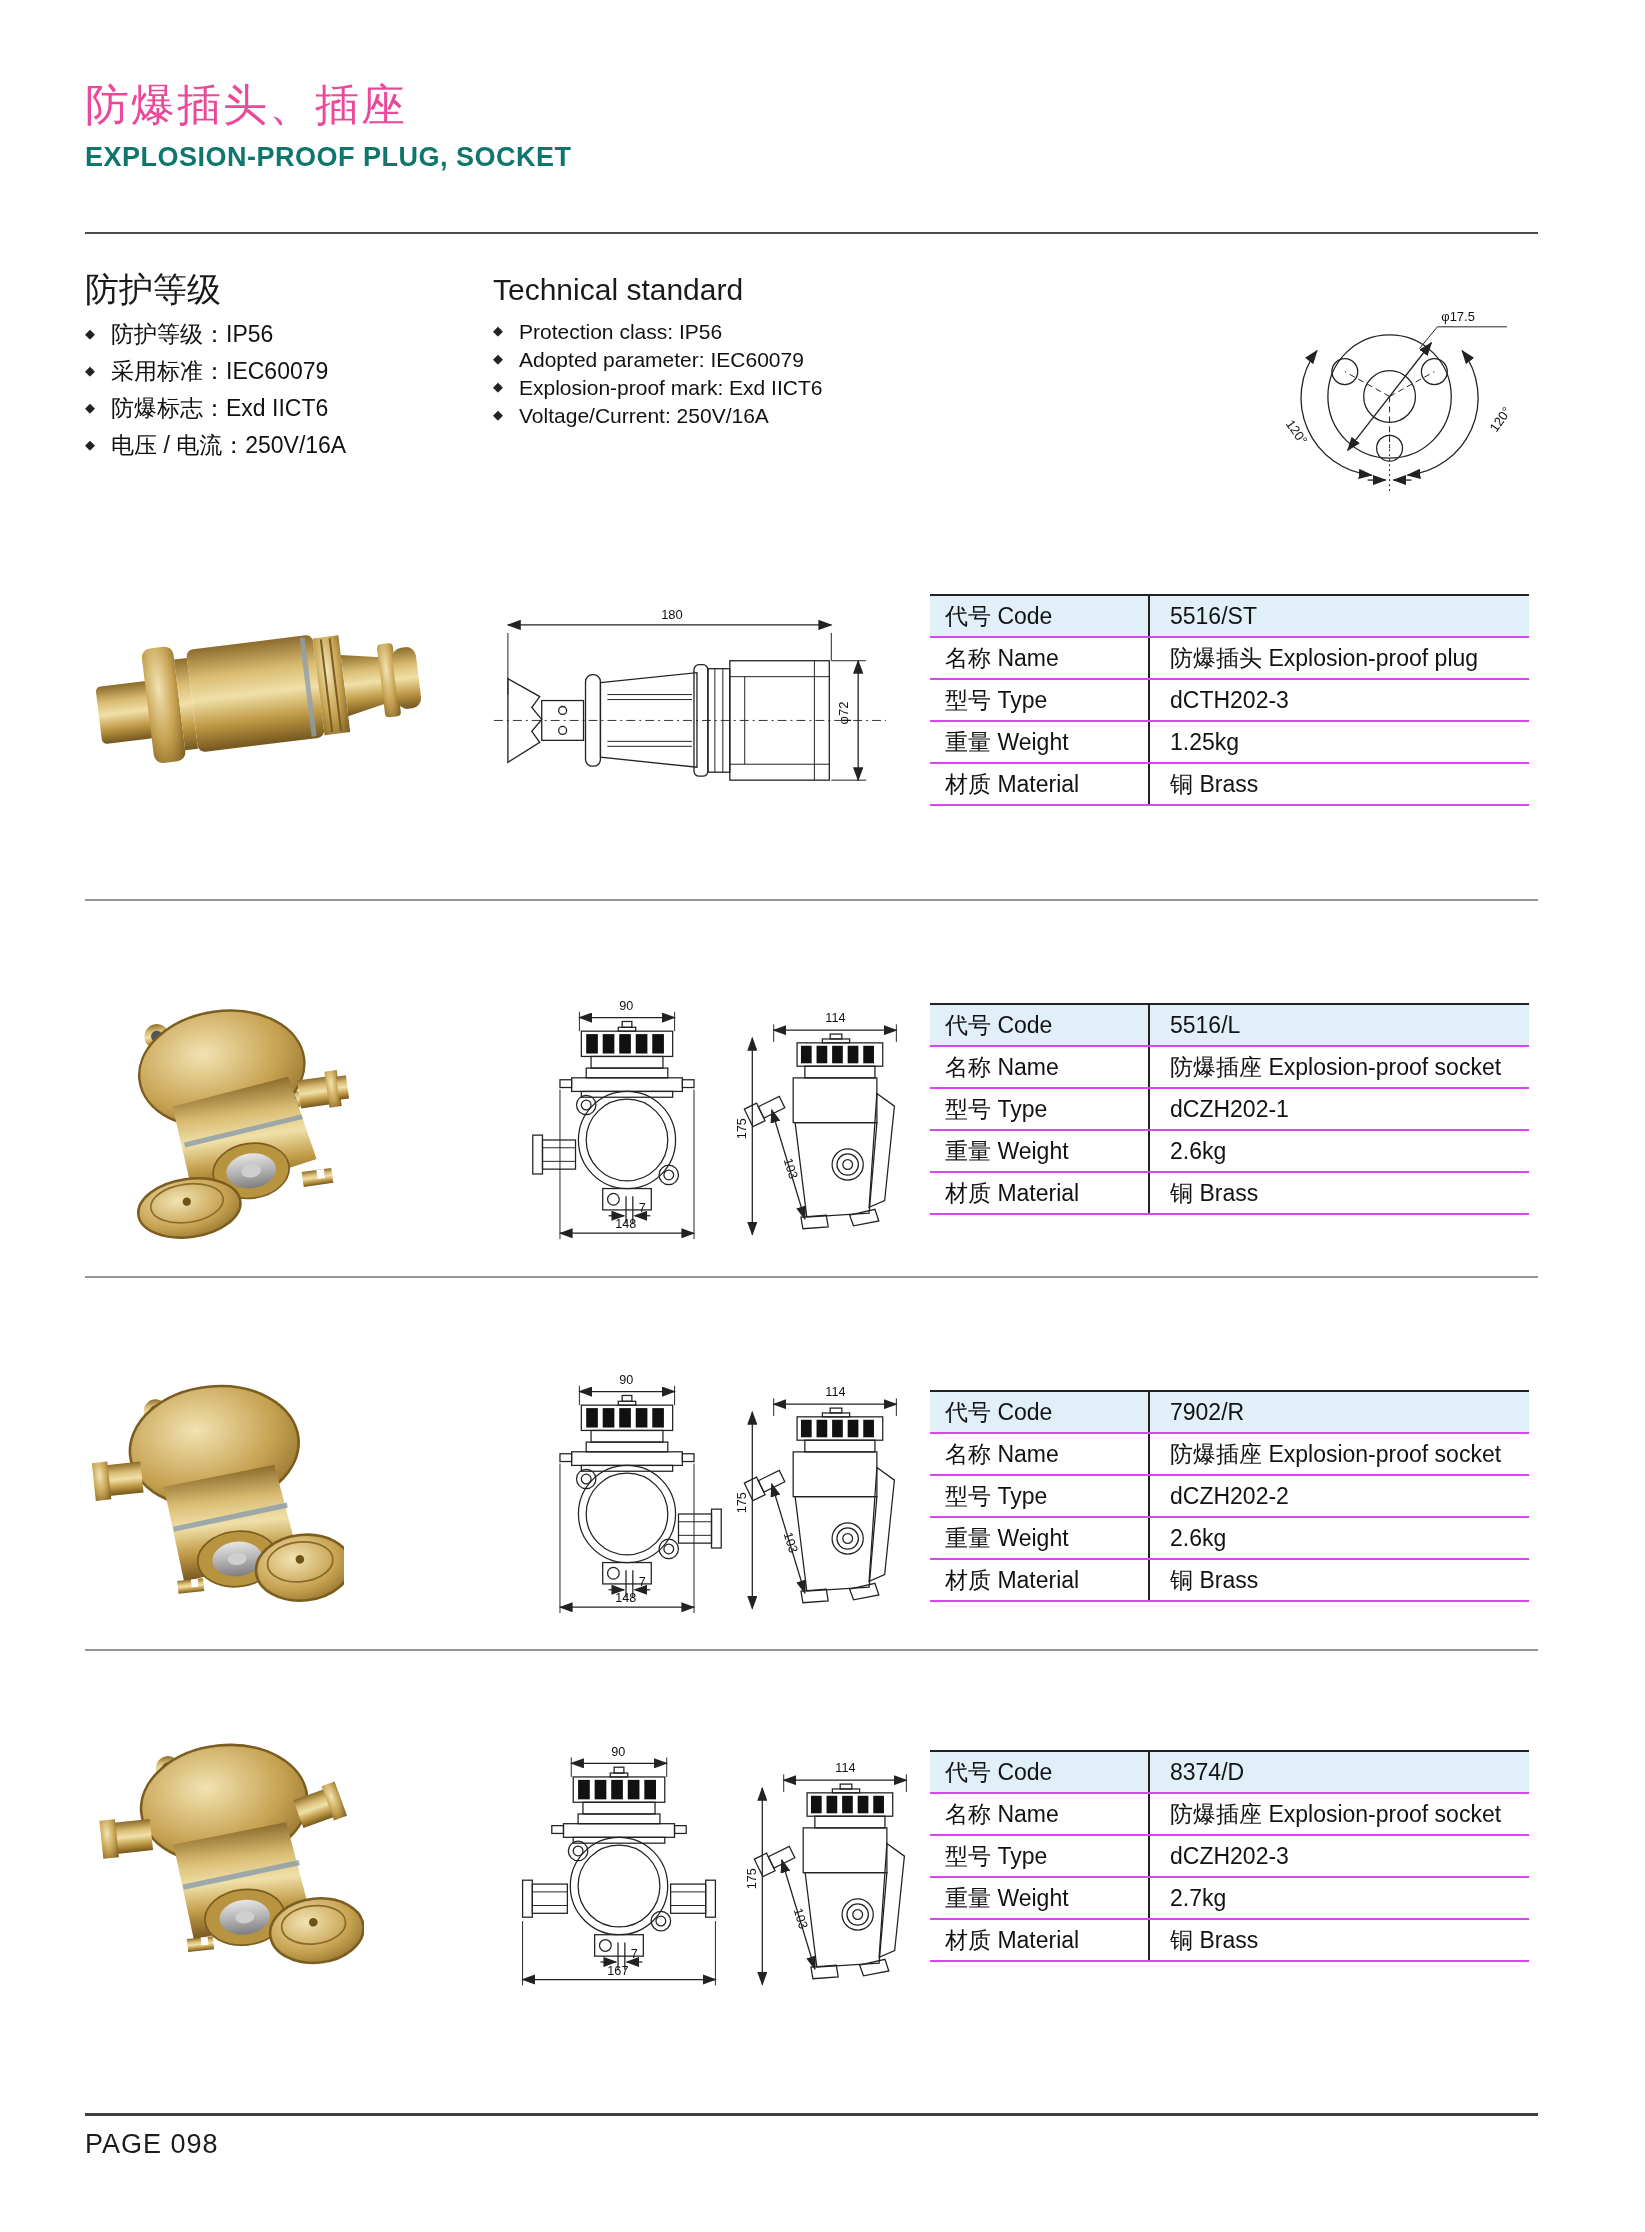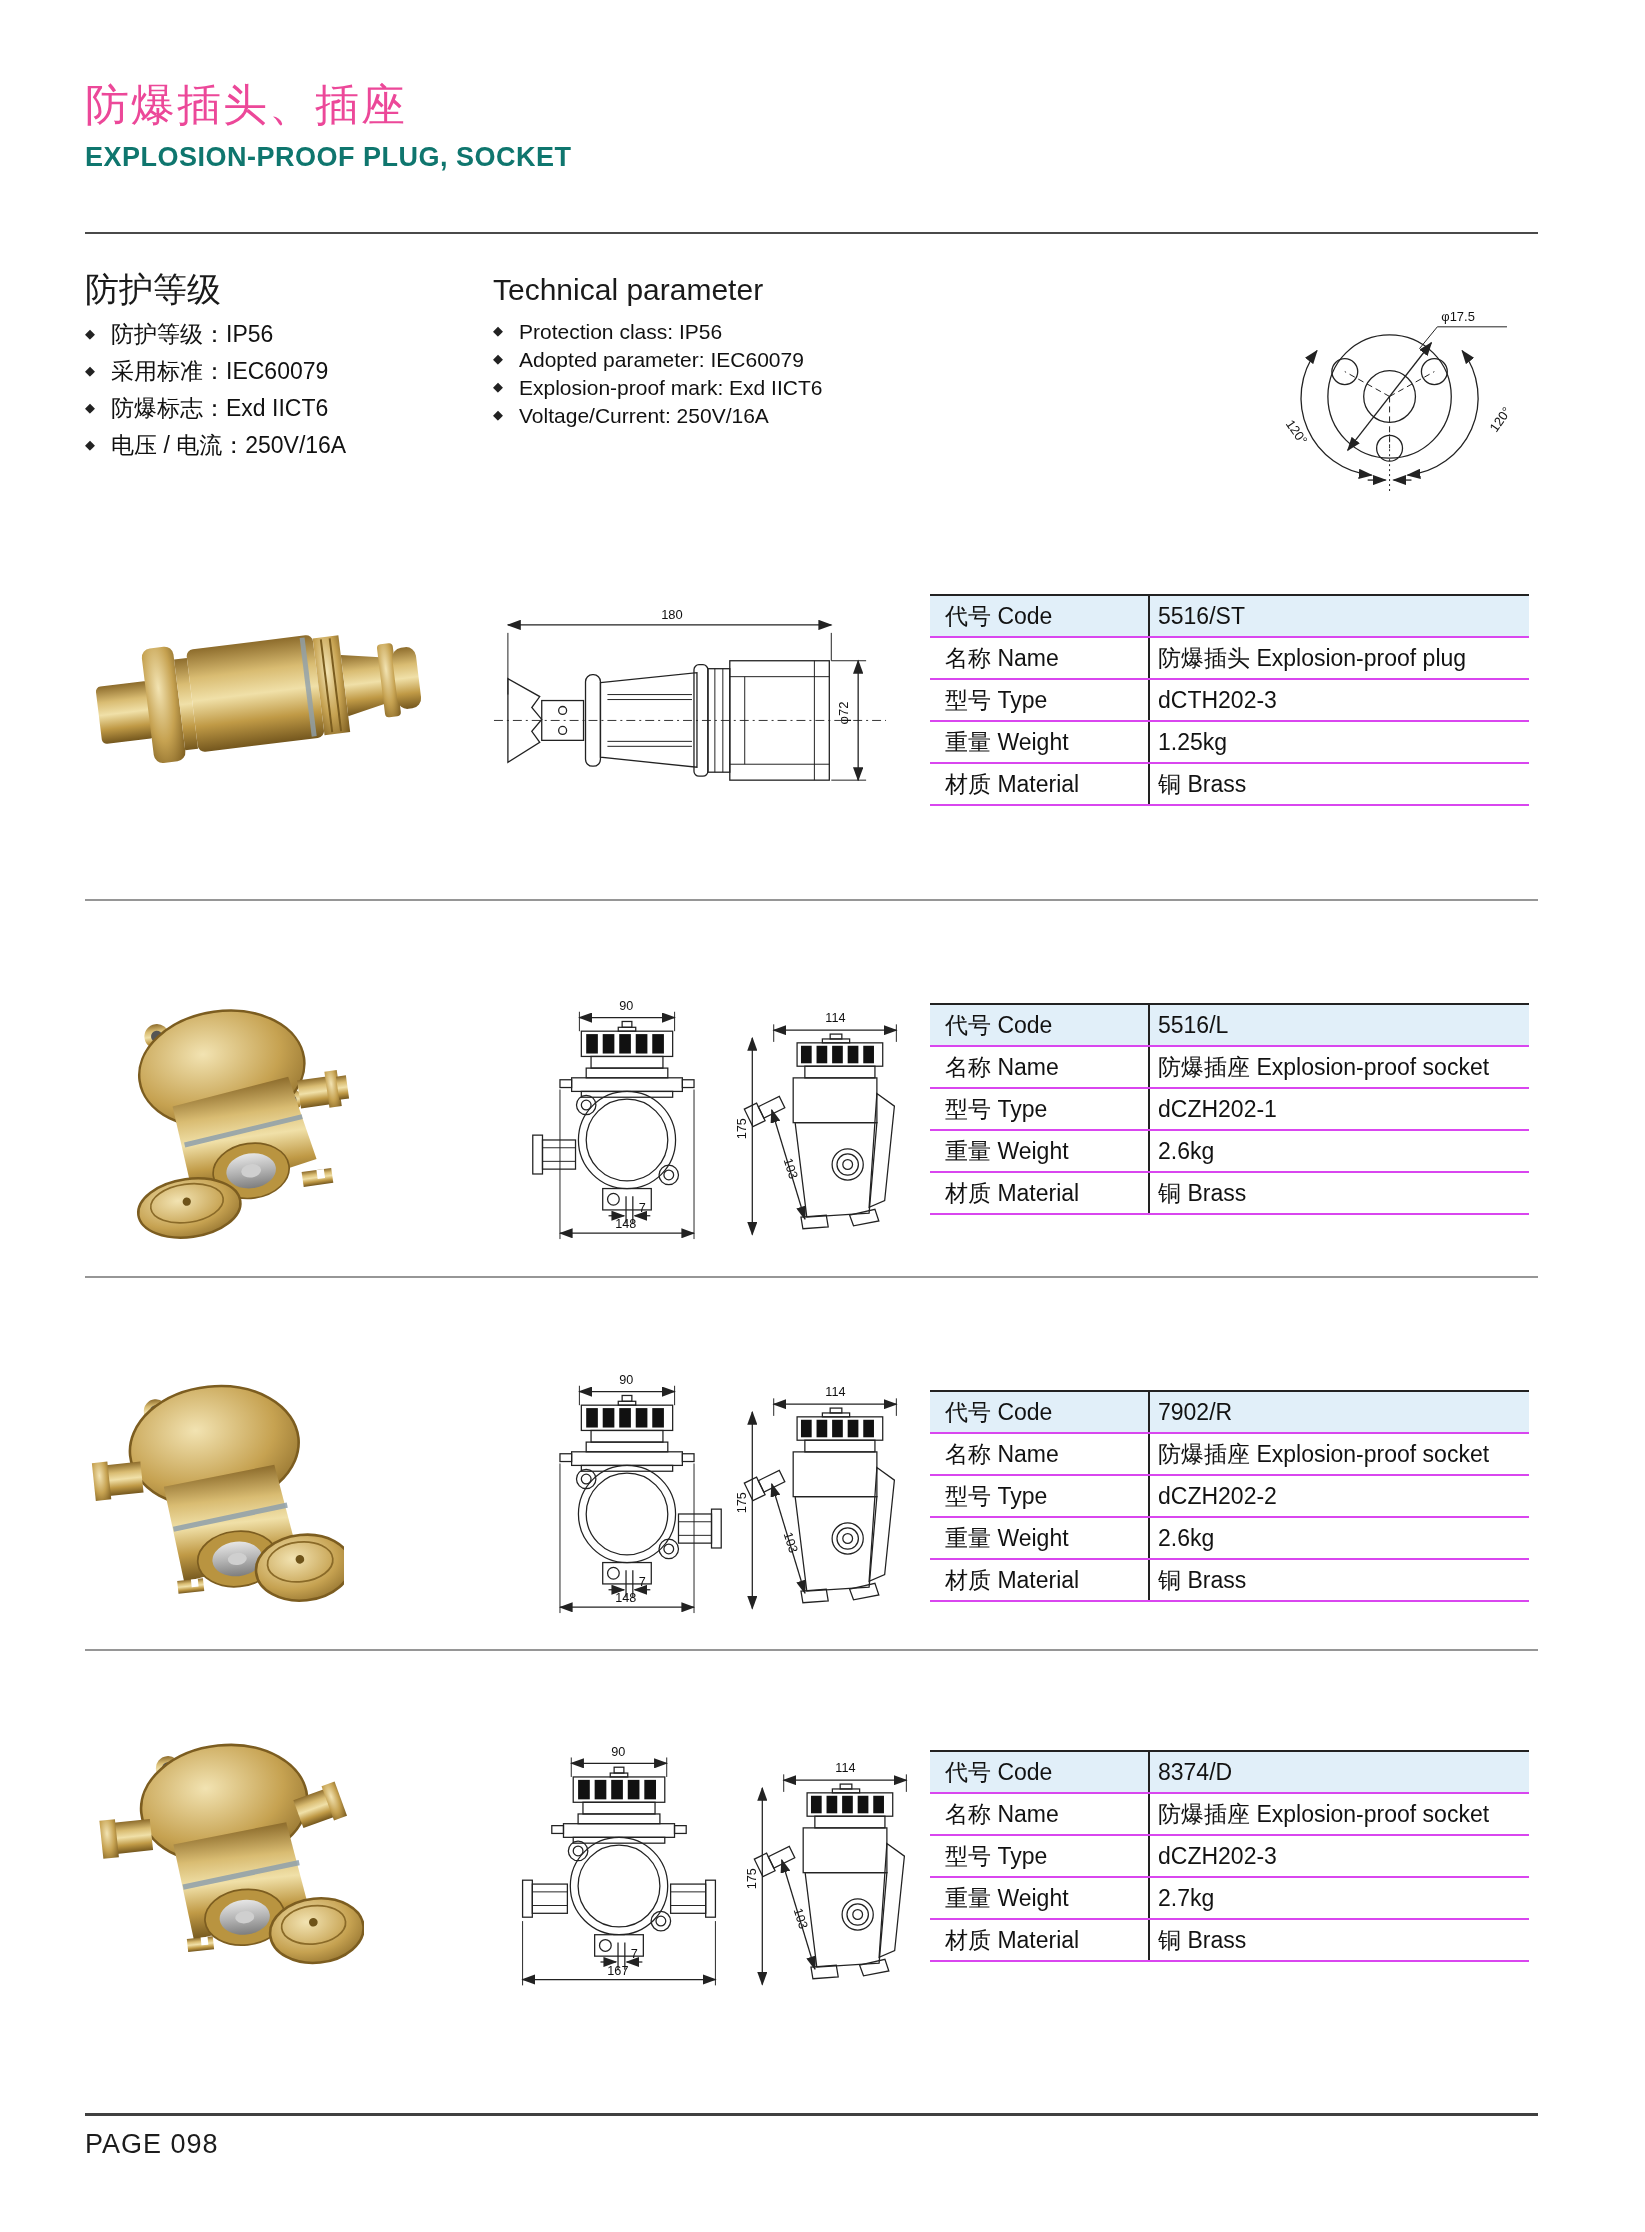--- a/index.html
+++ b/index.html
@@ -16,21 +16,21 @@
   ul.bullets{list-style:none;margin:0;padding:0;position:absolute;}
   ul.bullets li{position:relative;padding-left:26px;}
   ul.bullets .dia{position:absolute;left:0;top:50%;transform:translateY(-54%);font-size:13px;color:#222;}
   .b-zh{left:85px;top:316px;font-size:23px;}
   .b-zh li{height:37px;line-height:37px;}
   .b-en{left:493px;top:318px;font-size:21px;}
   .b-en li{height:28px;line-height:28px;}
   table.spec{position:absolute;border-collapse:collapse;table-layout:fixed;width:599px;font-size:23px;color:#121212;}
   table.spec td{border-top:2px solid #222;border-bottom:2px solid #d946ef;height:40px;padding:0 4px 0 15px;vertical-align:middle;overflow:hidden;white-space:nowrap;}
   table.spec td.lbl{width:199px;border-right:2px solid #222;}
-  table.spec td.val{padding-left:8px;}
+  table.spec td.val{padding-left:20px;}
   table.spec tr.hdr td{background:#e1eff9;}
   table.spec tr.tall td{height:66px;}
   .lbl2{font-size:21px;line-height:26px;white-space:nowrap;}
   .footer-rule{top:2113px;height:3px;background:#404040;}
   .footer-text{left:85px;top:2129px;font-size:27px;color:#1c1c1c;letter-spacing:1px;}
   svg text{font-family:"Liberation Sans",sans-serif;font-size:13px;fill:#111;}
   svg .ln{stroke:#222;fill:none;stroke-width:1.3;}
   svg .thin{stroke:#222;fill:none;stroke-width:1;}
   svg .cl{stroke:#333;fill:none;stroke-width:1;stroke-dasharray:9,4,2,4;}
   svg .tooth{fill:#111;stroke:none;}
@@ -63,21 +63,21 @@
   </defs>
 </svg>
 
 <div class="page">
 
   <div class="abs title-zh">防爆插头、插座</div>
   <div class="abs title-en">EXPLOSION-PROOF PLUG, SOCKET</div>
   <div class="abs rule rule-top"></div>
 
   <div class="abs h-zh">防护等级</div>
-  <div class="abs h-en">Technical parameter</div>
+  <div class="abs h-en">Technical standard</div>
 
   <ul class="bullets b-zh">
     <li><span class="dia">◆</span><span>防护等级：IP56</span></li>
     <li><span class="dia">◆</span><span>采用标准：IEC60079</span></li>
     <li><span class="dia">◆</span><span>防爆标志：Exd IICT6</span></li>
     <li><span class="dia">◆</span><span>电压 / 电流：250V/16A</span></li>
   </ul>
   <ul class="bullets b-en">
     <li><span class="dia">◆</span><span>Protection class: IP56</span></li>
     <li><span class="dia">◆</span><span>Adopted parameter: IEC60079</span></li>

